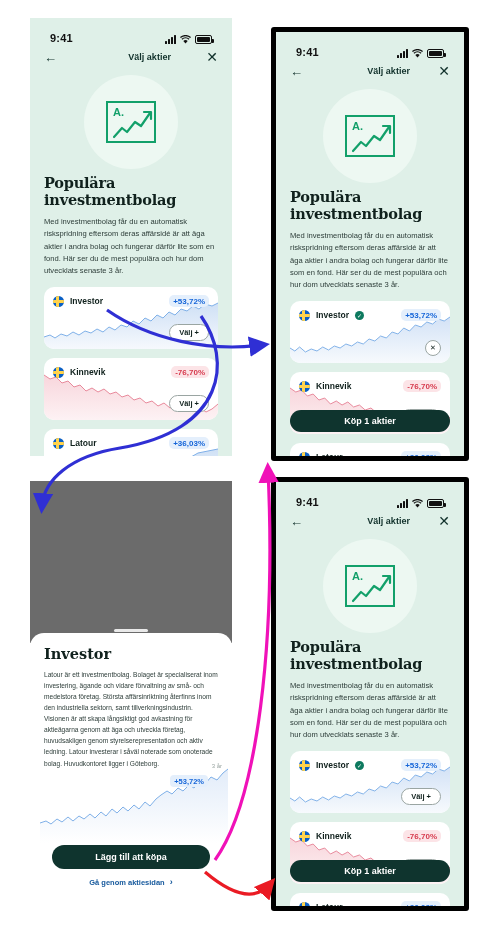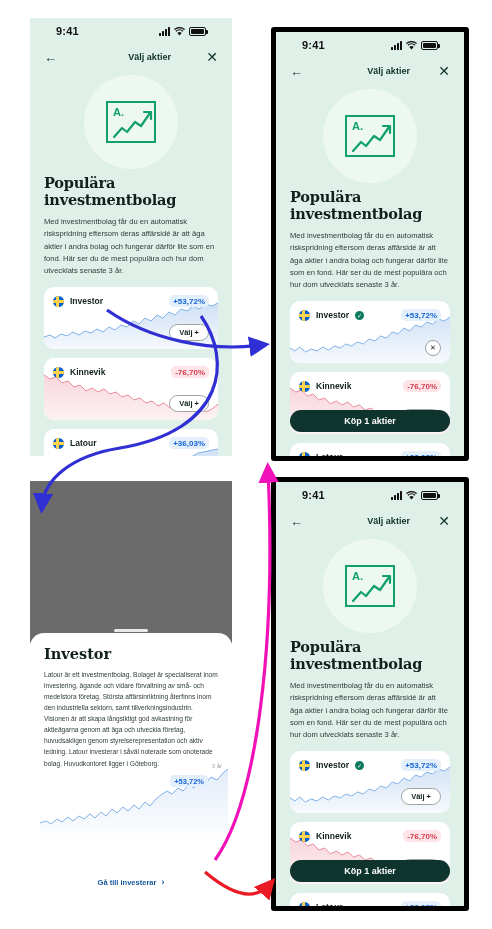--- a/index.html
+++ b/index.html
@@ -10,22 +10,22 @@
     overflow: hidden;
   }
   #stage { position: relative; width: 492px; height: 929px; background:#fff; }
 
   
   .phone { position: absolute; overflow: hidden; background: #e4f2ea; }
   .phone.framed { border: 5px solid #000; border-radius: 3px; }
   .screen { position:absolute; inset:0; background:#dff0e8; overflow:hidden; }
 
   
-  .statusbar { display:flex; align-items:center; justify-content:space-between;
-               padding: 0 26px; color:#111; }
+  .statusbar { display:flex; align-items:flex-end; justify-content:space-between;
+               padding: 0 20px; color:#111; }
   .st-time { font-weight:700; letter-spacing:.2px; }
   .st-right { display:flex; align-items:center; gap:4px; }
   .bars { display:flex; align-items:flex-end; gap:1px; }
   .bars i { display:block; width:2px; background:#111; border-radius:.5px; }
   .bars i:nth-child(1){height:3px}.bars i:nth-child(2){height:5px}
   .bars i:nth-child(3){height:7px}.bars i:nth-child(4){height:9px}
   .wifi svg { display:block; }
   .batt { width:17px; height:9px; border:1px solid #111; border-radius:2px; position:relative;}
   .batt::after{content:"";position:absolute;right:-3px;top:2.5px;width:2px;height:4px;background:#111;border-radius:0 1px 1px 0;}
   .batt i{position:absolute;left:1px;top:1px;bottom:1px;right:1px;background:#111;border-radius:1px;}
@@ -347,23 +347,24 @@
                   <stop offset="1" stop-color="#ffffff"></stop>
                 </linearGradient>
               </defs>
             <path d="M10,62 16,60 21,63 27,58 32,61 38,56 43,60 49,55 54,58 60,53 65,57 71,51 76,55 82,48 87,52 93,46 98,50 104,44 109,48 115,41 120,45 126,38 131,34 137,30 142,33 148,27 153,30 159,24 164,27 170,20 175,23 181,16 187,19 193,12 198,8 L198,82 L10,82Z" fill="url(#gbig)"></path>
             <path d="M10,62 16,60 21,63 27,58 32,61 38,56 43,60 49,55 54,58 60,53 65,57 71,51 76,55 82,48 87,52 93,46 98,50 104,44 109,48 115,41 120,45 126,38 131,34 137,30 142,33 148,27 153,30 159,24 164,27 170,20 175,23 181,16 187,19 193,12 198,8" fill="none" stroke="#7fb0e8" stroke-width="1"></path>
           </svg>
           <span class="badge" style="right:24px;top:14px;font-size:7.5px;padding:1.5px 4px;">+53,72%</span>
           <span class="axis-lbl" style="right:10px;top:2px;font-size:6px;">3 år</span>
         </div>
 
+        <div class="cta" style="left:22px;right:22px;bottom:32px;height:24px;font-size:9px;">Lägg till att köpa</div>
 
         <div class="link" style="position:absolute;left:0;right:0;bottom:14px;font-size:7.5px;gap:5px;">
-          <span>Gå till investerar</span>
+          <span>Gå genom aktiesidan</span>
           <span style="font-size:9px;">›</span>
         </div>
       </div>
     </div>
   </div>
 
   <div class="phone framed" id="phoneC" style="left:271px;top:477px;width:198px;height:434px;">
     <div class="screen">
 
       <div class="statusbar" style="height:26px;font-size:11px;">

